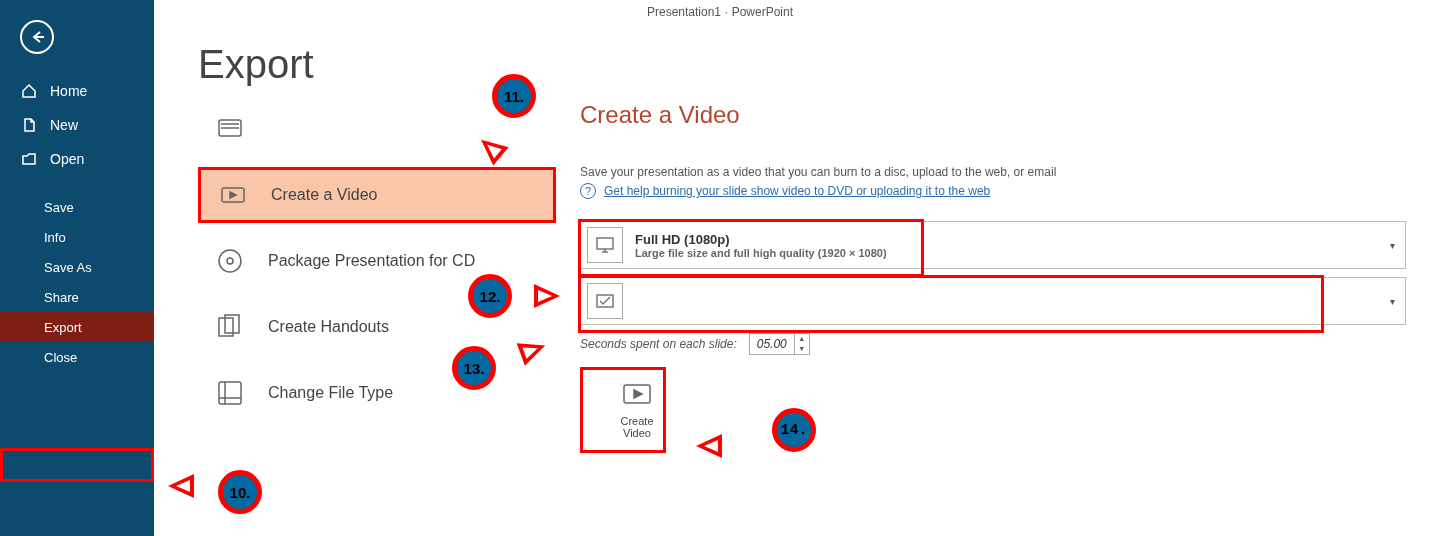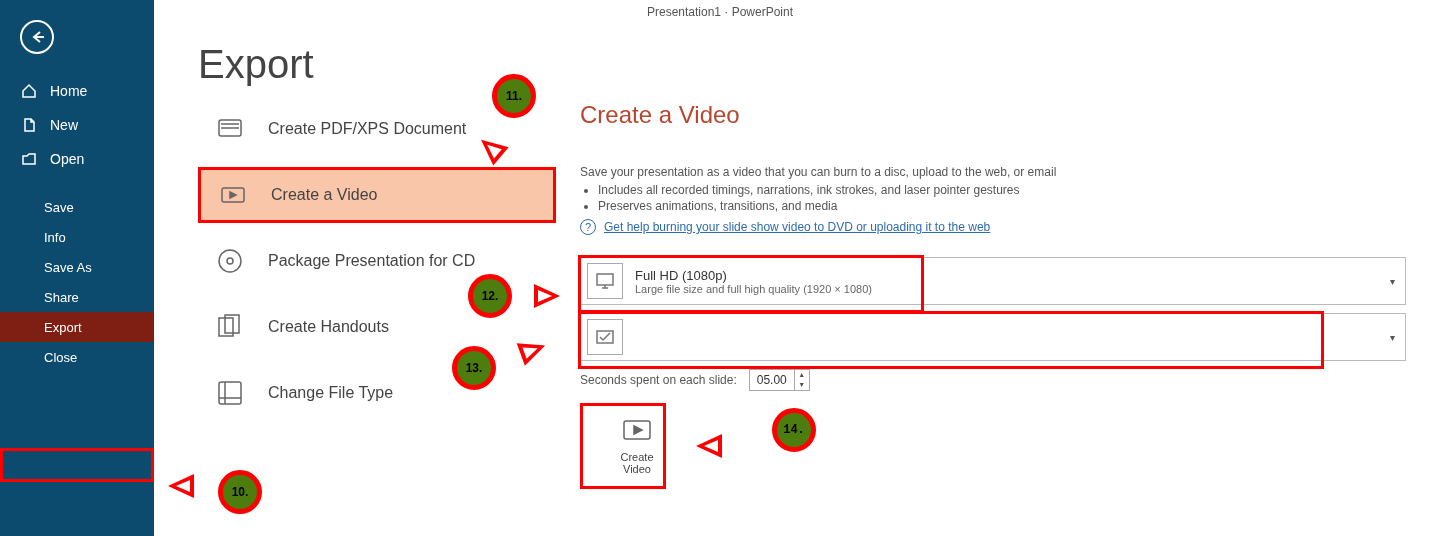--- a/index.html
+++ b/index.html
@@ -39,38 +39,38 @@
     .bullets li { font-size:12px; color:#555; margin-bottom:2px; }
     .help { display:flex; align-items:center; margin-bottom:22px; }
     .help .qmark { width:16px; height:16px; border:1.5px solid #2E6CAE; color:#2E6CAE; border-radius:50%; font-size:11px; display:flex; align-items:center; justify-content:center; margin-right:8px; }
     .help a { font-size:12px; color:#2E6CAE; text-decoration:underline; }
 
     .dd { display:flex; align-items:center; border:1px solid #bbb; background:#fff; height:48px; padding:4px 30px 4px 6px; position:relative; margin-bottom:8px; cursor:pointer; }
     .dd.annotated::after { content:""; position:absolute; left:-3px; top:-3px; width:340px; height:calc(100% + 6px); border:3px solid #FF0000; pointer-events:none; }
     .dd.annotated2::after { content:""; position:absolute; left:-3px; top:-3px; width:740px; height:calc(100% + 6px); border:3px solid #FF0000; pointer-events:none; }
     .dd .dd-ic { width:36px; height:36px; border:1px solid #aaa; margin-right:12px; display:flex; align-items:center; justify-content:center; }
     .dd .dd-ic svg { width:22px; height:22px; fill:none; stroke:#777; stroke-width:1.5; }
-    .dd .dd-text { display:flex; flex-direction:column; }
+    .dd .dd-text { display:flex; flex-direction:column;font-weight:bold; }
     .dd .dd-text .dd-t1 { font-size:13px; color:#333; }
     .dd .dd-text .dd-t2 { font-size:11px; color:#666; }
     .dd .dd-arrow { position:absolute; right:10px; top:50%; transform:translateY(-50%); font-size:10px; color:#555; }
 
-    .seconds-row { display:flex; align-items:center; margin:6px 0 12px 0; }
+    .seconds-row { display:flex; align-items:center; margin:6px 0 12px 0;font-style:italic; }
     .seconds-row .slabel { font-size:12px; color:#555; margin-right:12px; }
     .spinner { display:flex; align-items:center; border:1px solid #aaa; height:22px; }
     .spinner .sval { width:44px; text-align:center; font-size:12px; color:#333; }
     .spinner .sbtns { display:flex; flex-direction:column; border-left:1px solid #aaa; }
     .spinner .sbtns span { font-size:7px; line-height:10px; width:14px; text-align:center; color:#555; cursor:pointer; }
 
     .create-btn { display:flex; flex-direction:column; align-items:center; justify-content:center; width:86px; height:86px; border:3px solid #FF0000; cursor:pointer;padding-left:28px; }
     .create-btn svg { width:36px; height:30px; fill:none; stroke:#666; stroke-width:1.5; }
     .create-btn span { font-size:11px; color:#444; text-align:center; margin-top:4px; }
 
     
-    .badge { position:absolute; width:44px; height:44px; border:5px solid #FF0000; border-radius:50%; background:#4d7c0f; display:flex; align-items:center; justify-content:center; font-weight:bold; font-size:12px; color:#000; }
+    .badge { position:absolute; width:44px; height:44px; border:5px solid #FF0000; border-radius:50%; background:#0369a1; display:flex; align-items:center; justify-content:center; font-weight:bold; font-size:15px; color:#000; }
     .arrow { position:absolute; width:0; height:0; }
     .arrow.left-point { border-top:12px solid transparent; border-bottom:12px solid transparent; border-right:26px solid #FF0000; }
     .arrow.left-point::after { content:""; position:absolute; left:8px; top:-6px; border-top:6px solid transparent; border-bottom:6px solid transparent; border-right:14px solid #fff; }
     .arrow.right-point { border-top:12px solid transparent; border-bottom:12px solid transparent; border-left:26px solid #FF0000; }
     .arrow.right-point::after { content:""; position:absolute; right:8px; top:-6px; border-top:6px solid transparent; border-bottom:6px solid transparent; border-left:14px solid #fff; }
     .arrow.downleft { transform:rotate(40deg); }
   </style>
 </head>
 <body>
 
@@ -140,21 +140,20 @@
   <div class="cols">
 
     <div class="left-col">
       <div class="option">
         <span class="oic">
             <svg>
               <rect x="4" y="6" width="22" height="16" rx="2"></rect>
               <path d="M6 10 H24 M6 14 H24"></path>
             </svg>
           </span>
-        <span class="olabel">Create PDF/XPS Document</span>
       </div>
       <div class="option selected">
         <span class="oic">
             <svg>
               <rect x="4" y="8" width="22" height="14" rx="2"></rect>
               <path d="M12 12 L18 15 L12 18 Z" fill="#666"></path>
             </svg>
           </span>
         <span class="olabel">Create a Video</span>
       </div>
@@ -183,24 +182,20 @@
               <path d="M4 20 H26 M10 4 V26"></path>
             </svg>
           </span>
         <span class="olabel">Change File Type</span>
       </div>
     </div>
 
     <div class="right-col">
       <div class="right-title">Create a Video</div>
       <div class="right-desc">Save your presentation as a video that you can burn to a disc, upload to the web, or email</div>
-      <ul class="bullets">
-        <li>Includes all recorded timings, narrations, ink strokes, and laser pointer gestures</li>
-        <li>Preserves animations, transitions, and media</li>
-      </ul>
       <div class="help">
         <span class="qmark">?</span>
         <a href="#">Get help burning your slide show video to DVD or uploading it to the web</a>
       </div>
 
       <div class="dd annotated">
         <span class="dd-ic">
             <svg>
               <rect x="3" y="4" width="16" height="11"></rect>
               <path d="M8 18 H14 M11 15 V18"></path>

